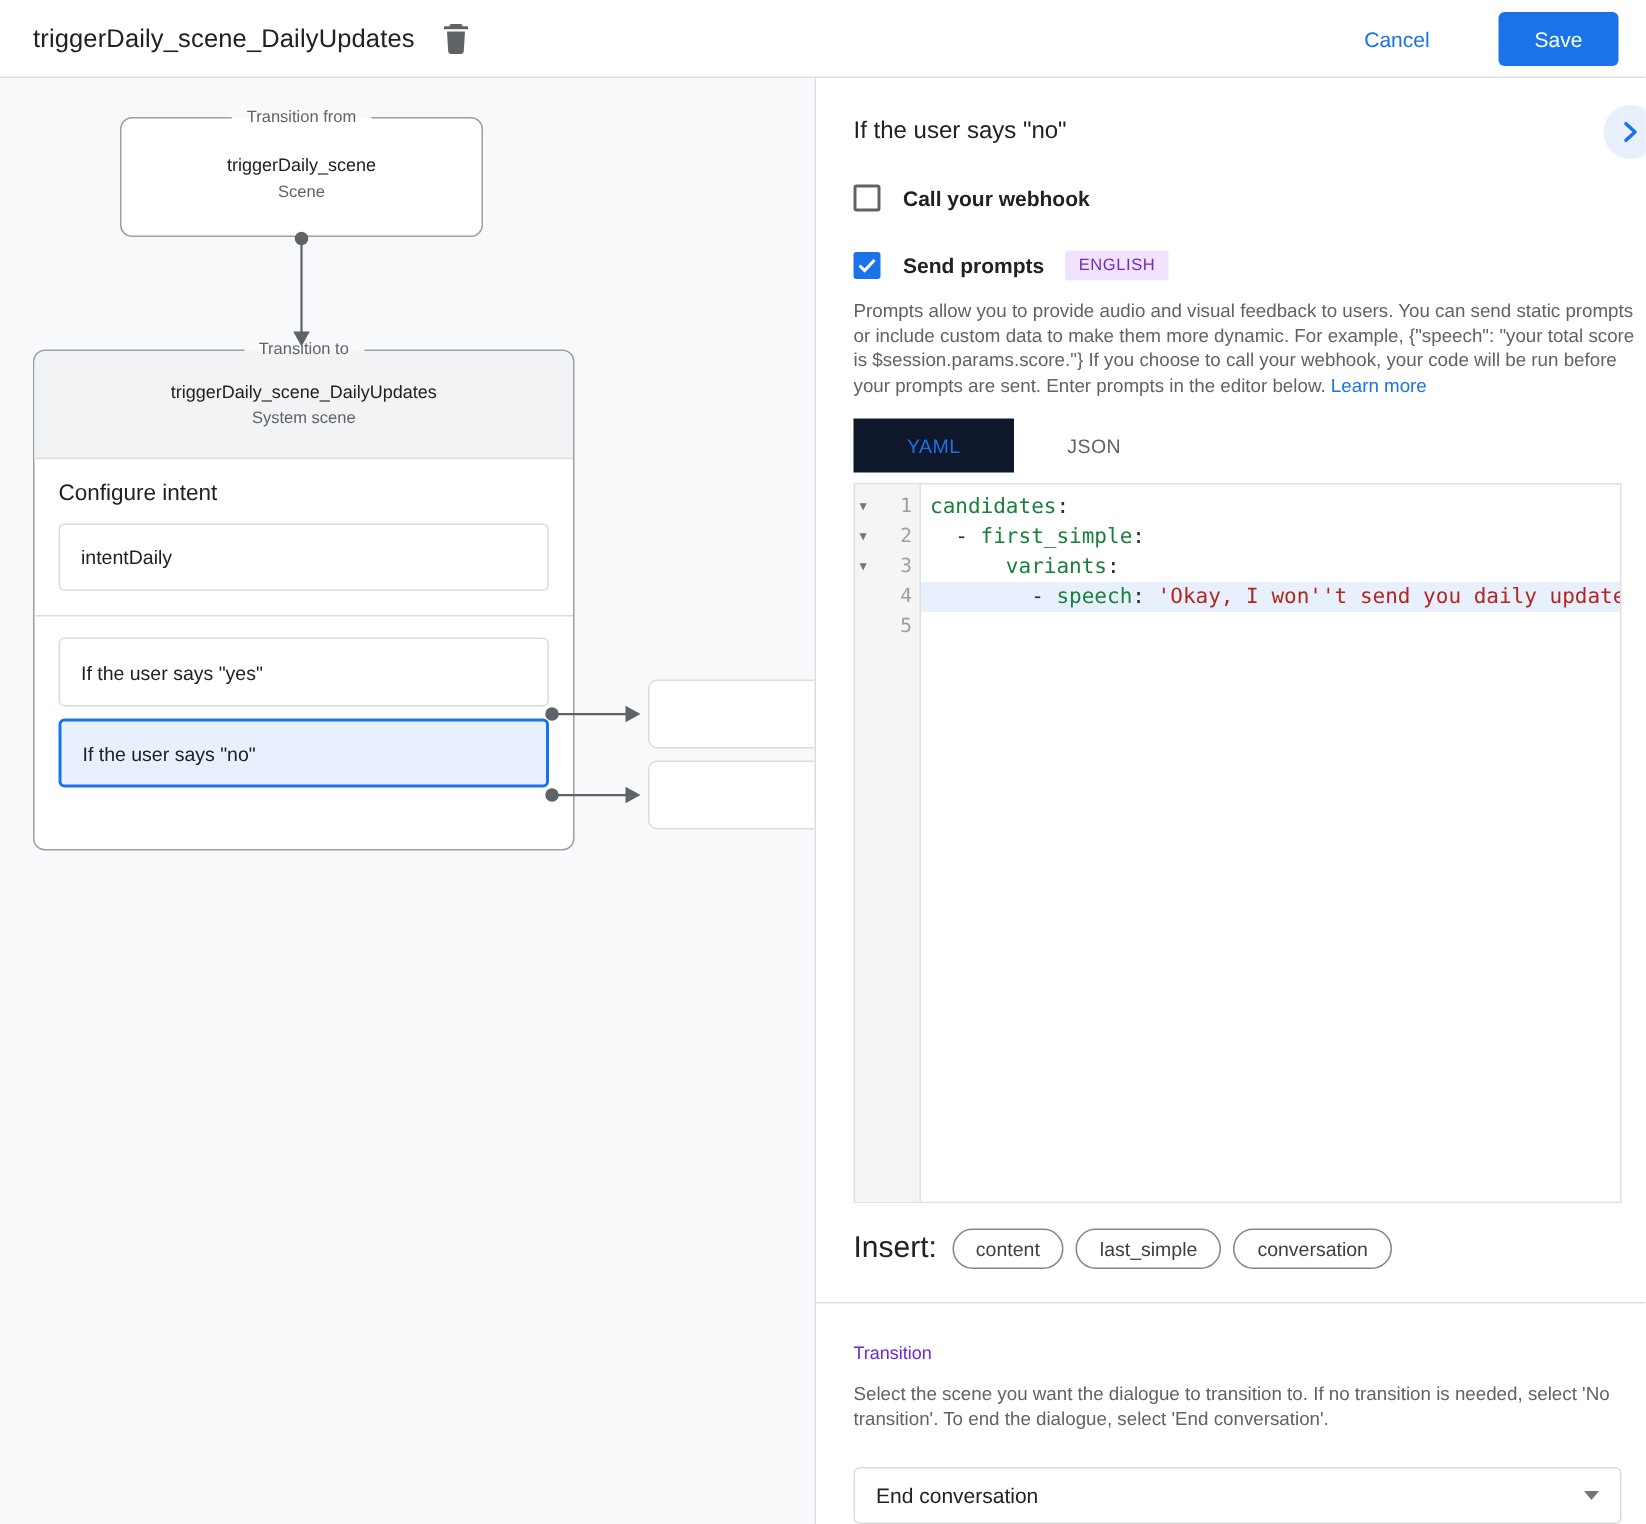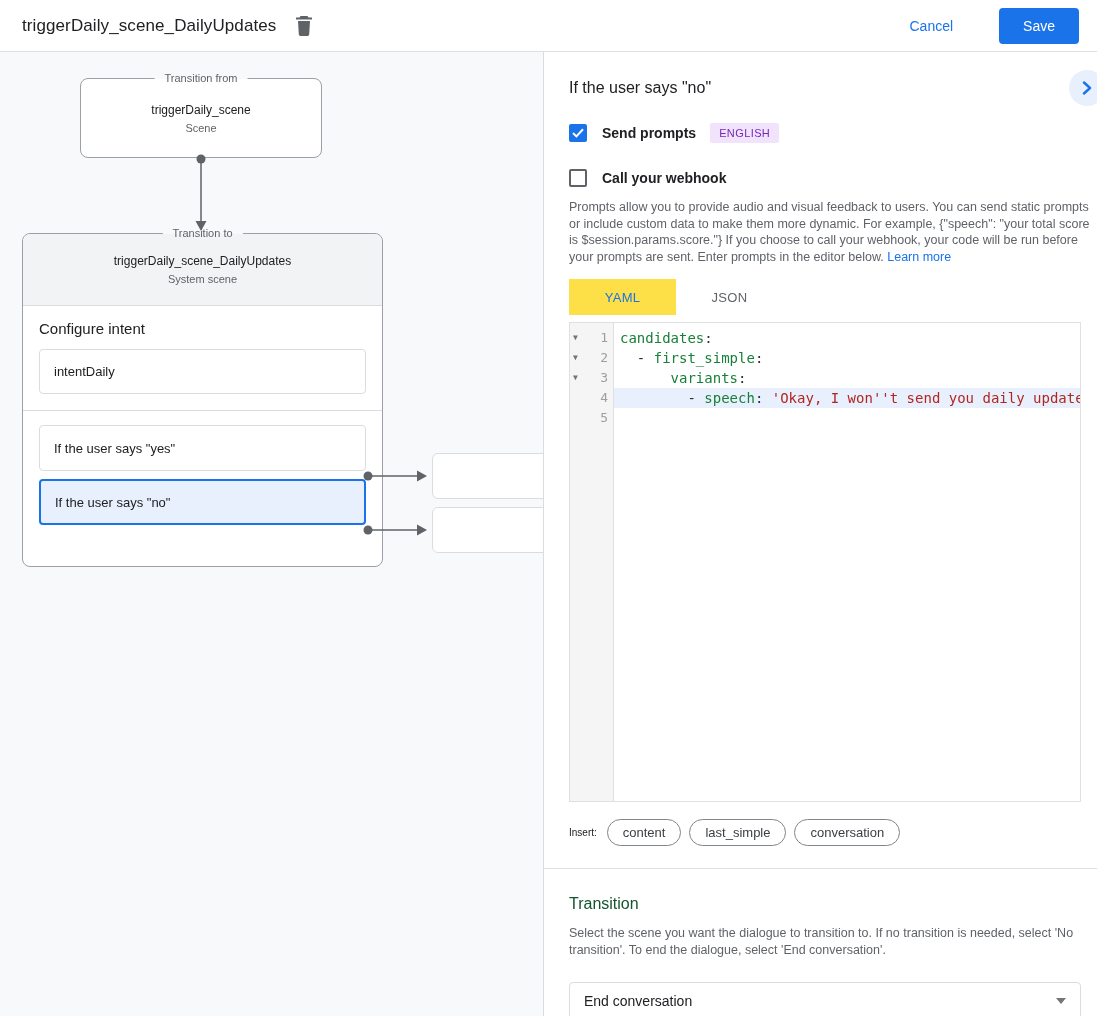--- a/index.html
+++ b/index.html
@@ -59,46 +59,46 @@
   .cb-label { font-size:14px; font-weight:700; color:#202124; }
   .lang-badge { margin-left:14px; background:#f0e3fb; color:#7627bb; font-size:11px; font-weight:500;
     letter-spacing:.4px; padding:4px 9px; border-radius:2px; }
 
   .desc { margin-top:12px; width:524px; font-size:12.5px; line-height:16.5px; color:#5f6368; }
   .link { color:#1a73e8; cursor:pointer; text-decoration:none; }
 
   .tabs { display:flex; margin-top:14px; }
   .tab { width:107px; height:36px; display:flex; align-items:center; justify-content:center;
     font-size:13px; font-weight:500; color:#5f6368; letter-spacing:.3px; cursor:pointer; }
-  .tab.active { background:#fde047; color:#1a73e8; }
+  .tab.active { background:#0f172a; color:#1a73e8; }
 
   .editor { position:relative; margin-top:7px; width:512px; height:480px; border:1px solid #e0e0e0;
     background:#fff; overflow:hidden; }
   .gutter-bg { position:absolute; left:0; top:0; bottom:0; width:44px; background:#f5f5f5;
     border-right:1px solid #e0e0e0; }
   .code-lines { position:relative; padding-top:5px; }
   .code-line { display:flex; height:20px; line-height:20px; }
   .gutter-cell { width:44px; flex:none; position:relative; text-align:right; padding-right:6px;
     font-family:"DejaVu Sans Mono", monospace; font-size:13px; color:#9e9e9e; }
   .fold { position:absolute; left:3px; top:0; font-size:8px; color:#757575; }
   .code-cell { flex:1; white-space:pre; font-family:"DejaVu Sans Mono", monospace; font-size:14px; padding-left:6px; }
   .code-line.hl .code-cell { background:#e8f0fe; }
   .tok-key { color:#188038; }
   .tok-plain { color:#263238; }
   .tok-str { color:#b3261e; }
 
   .insert-row { display:flex; align-items:center; margin-top:17px; }
-  .insert-label { font-size:10px; color:#202124; margin-right:10px; }
+  .insert-label { font-size:20px; color:#202124; margin-right:10px; }
   .chip { border:1px solid #80868b; border-radius:14px; background:#fff; padding:5px 15px;
     font-size:13px; color:#3c4043; margin-right:8px; cursor:pointer; }
 
   .panel-divider { border-top:1px solid #e0e0e0; margin-top:22px; }
 
   .transition-section { padding:26px 17px 0 25px; }
-  .transition-title { font-size:16px; color:#14532d; }
+  .transition-title { font-size:12px; color:#6d28d9; }
   .transition-desc { margin-top:12px; width:520px; font-size:12.5px; line-height:16.5px; color:#5f6368; }
   .select-box { margin-top:24px; width:512px; height:38px; border:1px solid #dadce0; border-radius:4px;
     display:flex; align-items:center; padding:0 14px; font-size:14px; color:#202124; cursor:pointer; }
   .select-value { flex:1; }
   .caret { width:0; height:0; border-left:5px solid transparent; border-right:5px solid transparent;
     border-top:6px solid #757575; }
 </style>
 </head>
 <body>
 
@@ -162,34 +162,34 @@
 <div class="panel">
   <div class="panel-inner">
     <div class="panel-title">If the user says "no"</div>
     <div class="collapse-btn">
       <svg width="10" height="14" viewBox="0 0 10 14">
         <path d="M2 1.5 L8 7 L2 12.5" fill="none" stroke="#1a73e8" stroke-width="2.4" stroke-linecap="round" stroke-linejoin="round"></path>
       </svg>
     </div>
 
     <div class="checkbox-row">
+      <span class="checkbox" id="webhook-cb"></span>
+      <span class="cb-label">Call your webhook</span>
+    </div>
+
+    <div class="checkbox-row">
       <span class="checkbox checked" id="prompts-cb">
         <svg width="12" height="10" viewBox="0 0 12 10">
           <path d="M1 5 L4.4 8.4 L11 1.3" fill="none" stroke="#fff" stroke-width="2"></path>
         </svg>
       </span>
       <span class="cb-label">Send prompts</span>
       <span class="lang-badge">ENGLISH</span>
     </div>
 
-    <div class="checkbox-row">
-      <span class="checkbox" id="webhook-cb"></span>
-      <span class="cb-label">Call your webhook</span>
-    </div>
-
     <p class="desc"><span>Prompts allow you to provide audio and visual feedback to users. You can send static prompts or include custom data to make them more dynamic. For example, {"speech": "your total score is $session.params.score."} If you choose to call your webhook, your code will be run before your prompts are sent. Enter prompts in the editor below.</span> <a class="link">Learn more</a></p>
 
     <div class="tabs" id="editor-tabs">
         <div class="tab active">YAML</div>
         <div class="tab">JSON</div>
       </div>
 
     <div class="editor">
       <div class="gutter-bg"></div>
       <div class="code-lines" id="code-lines">

